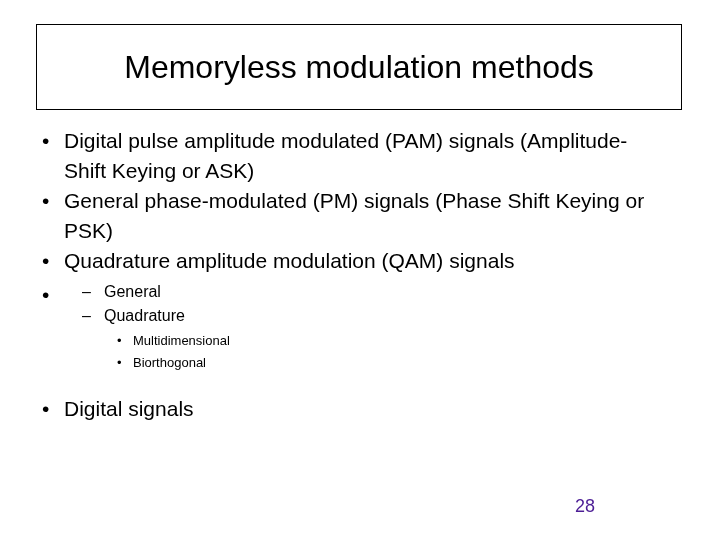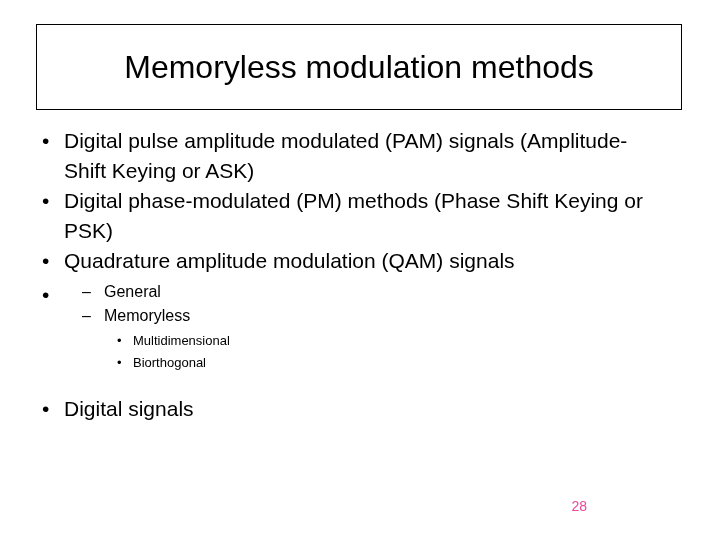--- a/index.html
+++ b/index.html
@@ -114,25 +114,25 @@
     line-height: 22px;
   }
 
   .gap-after-l3 {
     height: 20px;
   }
 
   
   .page-number {
     position: absolute;
-    right: 44px;
+    right: 36px;
     bottom: 26px;
-    font-size: 14px;
+    font-size: 18px;
     line-height: 16px;
-    color: #ec4899;
+    color: #4c1d95;
   }
 </style>
 </head>
 <body>
 
 <div class="slide">
 
   <div class="title-box">
     <div class="title-text">Memoryless modulation methods</div>
   </div>
@@ -140,40 +140,40 @@
   <div class="body-area">
     <ul class="lvl1">
 
       <li class="item-l1">
         <span class="bullet-dot">•</span>
         <span class="txt">Digital pulse amplitude modulated (PAM) signals (Amplitude-Shift Keying or ASK)</span>
       </li>
 
       <li class="item-l1">
         <span class="bullet-dot">•</span>
-        <span class="txt">Digital phase-modulated (PM) methods (Phase Shift Keying or PSK)</span>
+        <span class="txt">General phase-modulated (PM) signals (Phase Shift Keying or PSK)</span>
       </li>
 
       <li class="item-l1">
         <span class="bullet-dot">•</span>
         <span class="txt">Quadrature amplitude modulation (QAM) signals</span>
       </li>
 
       <li class="item-l1">
         <span class="bullet-dot">•</span>
 
         <ul class="lvl2">
           <li class="item-l2">
             <span class="bullet-dash">–</span>
             <span class="txt">General</span>
           </li>
 
           <li class="item-l2">
             <span class="bullet-dash">–</span>
-            <span class="txt">Memoryless</span>
+            <span class="txt">Quadrature</span>
           </li>
         </ul>
 
         <ul class="lvl3">
           <li class="item-l3">
             <span class="bullet-dot-sm">•</span>
             <span class="txt">Multidimensional</span>
           </li>
 
           <li class="item-l3">

